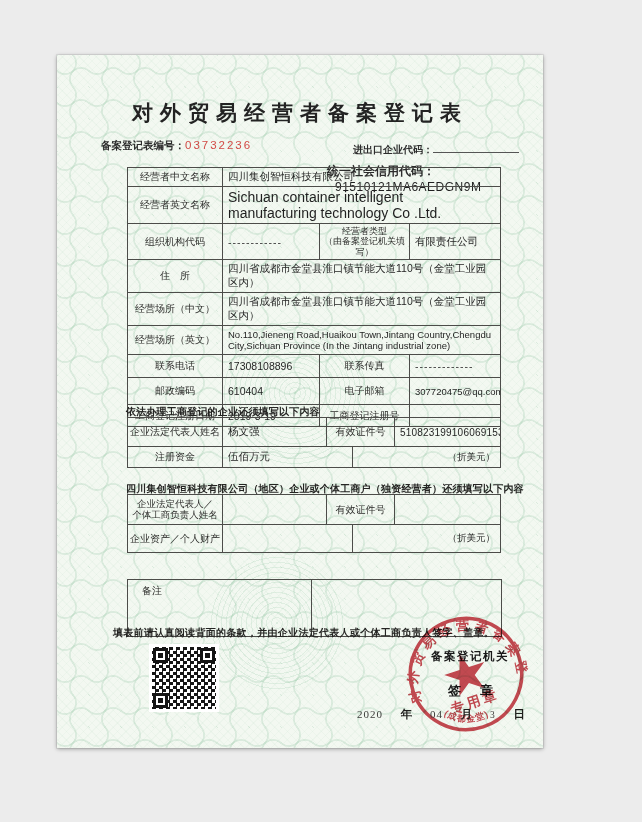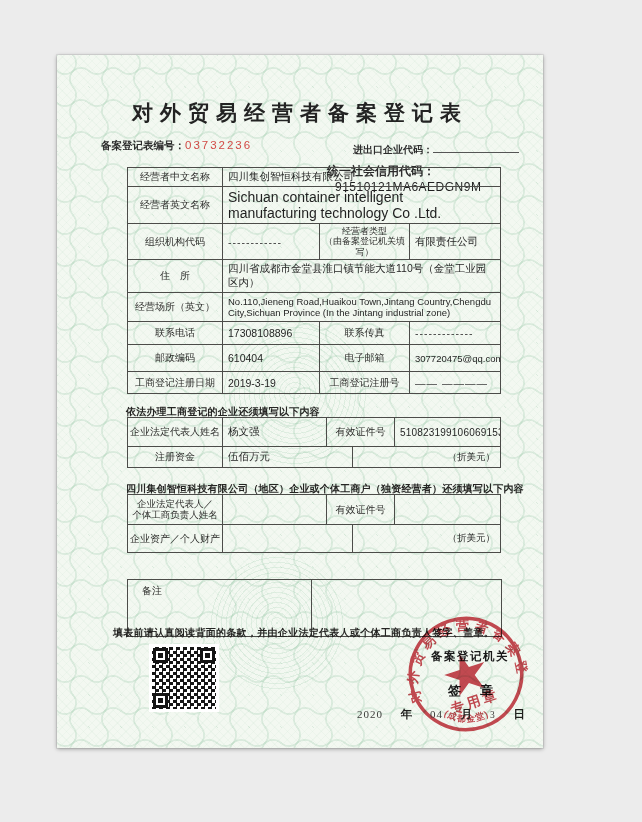--- a/index.html
+++ b/index.html
@@ -107,20 +107,24 @@
       <td class="lab">组织机构代码</td>
       <td class="dash">------------</td>
       <td class="lab">
         <span class="sub">经营者类型</span>
         <span class="sub">（由备案登记机关填写）</span>
       </td>
       <td>有限责任公司</td>
     </tr>
     <tr style="height:28px">
       <td class="lab">住　所</td>
+      <td colspan="3">四川省成都市金堂县淮口镇节能大道110号（金堂工业园区内）</td>
+    </tr>
+    <tr style="height:26px">
+      <td class="lab">经营场所（中文）</td>
       <td colspan="3">四川省成都市金堂县淮口镇节能大道110号（金堂工业园区内）</td>
     </tr>
     <tr style="height:29px">
       <td class="lab">经营场所（英文）</td>
       <td colspan="3" style="font-size:9.5px;">No.110,Jieneng Road,Huaikou Town,Jintang Country,Chengdu City,Sichuan Province (In the Jintang industrial zone)</td>
     </tr>
     <tr style="height:23px">
       <td class="lab">联系电话</td>
       <td>17308108896</td>
       <td class="lab">联系传真</td>

